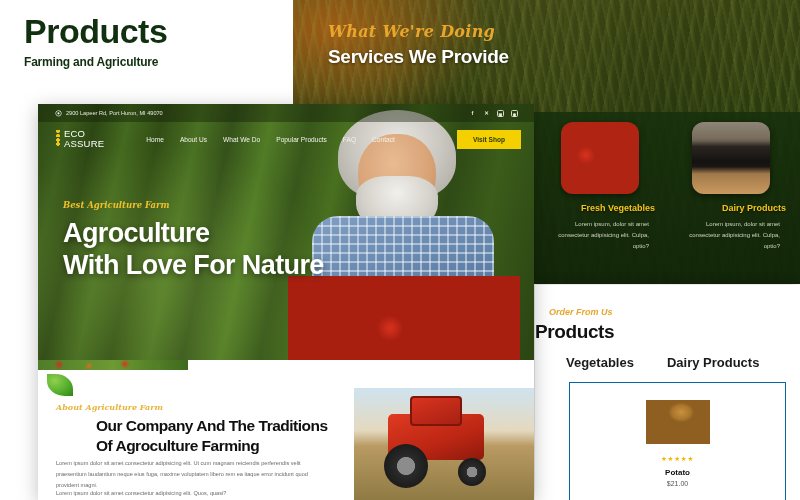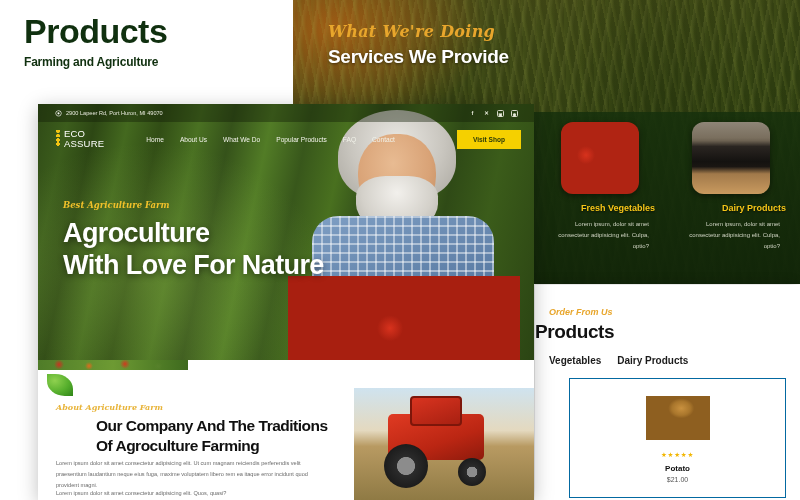--- a/index.html
+++ b/index.html
@@ -79,21 +79,21 @@
   }
   .prod-eyebrow{
     font-family:Liberation Sans, sans-serif; font-style:italic; font-weight:bold;
     color:#e8a62c; font-size:9px; padding:22px 12px 0 14px;
   }
   .prod-title{
     color:#121212; font-size:19px; font-weight:bold; letter-spacing:-.4px;
     padding:4px 0 0 0;
   }
   .prod-tabs{ display:flex; gap:16px; padding:12px 0 0 14px; }
-  .prod-tab{ font-size:10px; font-weight:bold; color:#1b1b1b; cursor:pointer; }
+  .prod-tab{ font-size:13px; font-weight:bold; color:#1b1b1b; cursor:pointer;margin-left:17px; }
   .prod-grid{ display:flex; gap:12px; padding:12px 14px 0 14px; }
   .prod-card{
     flex:1; border:1px solid #0369a1; background:#fff; text-align:center;
     padding:10px 4px 8px; height:120px;margin-left:20px;
   }
   .prod-img{ height:58px; display:flex; align-items:center; justify-content:center; }
   .potato-img{
     width:64px; height:44px;
     background:
       radial-gradient(ellipse 13px 10px at 55% 28%, #c9913f 0%, #a9762c 70%, #8e5f20 100%),

